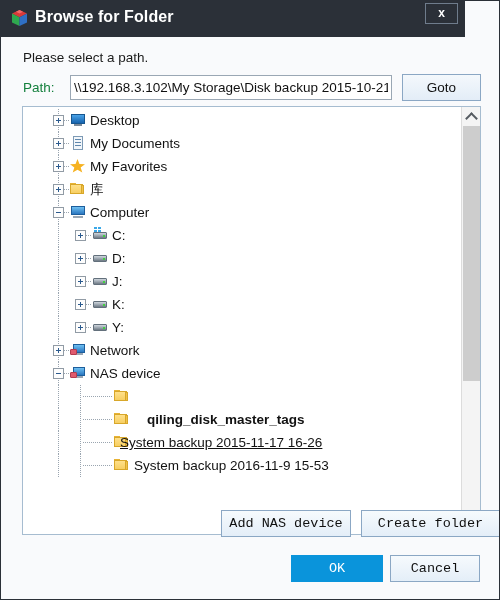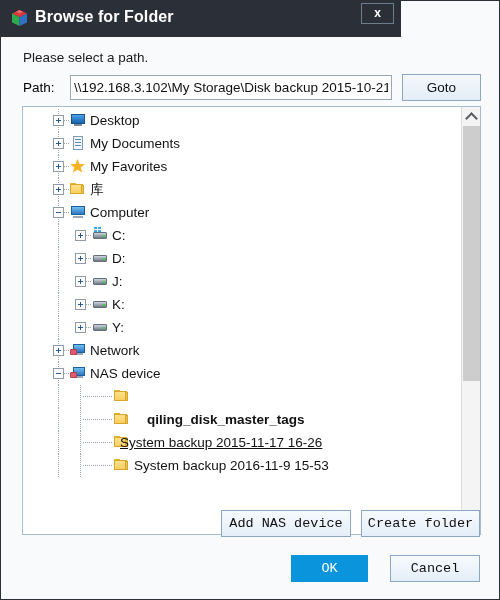--- a/index.html
+++ b/index.html
@@ -23,21 +23,21 @@
     box-sizing: border-box;
     background: #f9fafc;
     border: 1px solid #2b3038;
     overflow: hidden;
   }
 
   
   .titlebar {
     position: absolute;
     left: 0; top: 0;
-    width: 400px;
+    width: 464px;
     height: 36px;
     background: #2b3038;
     box-sizing: border-box;
   }
   .app-icon {
     position: absolute;
     left: 9px; top: 8px;
     width: 19px; height: 19px;
   }
   .title-text {
@@ -84,21 +84,21 @@
     left: 21px; top: 13px;
     font-size: 13.5px;
     color: #1a1a1a;
     white-space: nowrap;
   }
 
   .path-label {
     position: absolute;
     left: 21px; top: 43px;
     font-size: 13.5px;
-    color: #000000;
+    color: #15803d;
   }
   .path-input {
     position: absolute;
     left: 68px; top: 38px;
     width: 322px; height: 25px;
     box-sizing: border-box;
     border: 1px solid #9aa7b4;
     background: #ffffff;
     font-family: "Liberation Sans", sans-serif;
     font-size: 13.5px;
@@ -356,23 +356,23 @@
     background: linear-gradient(to bottom, #f6fafd 0%, #e4eef8 100%);
     border: 1px solid #8ba7c4;
     font-family: Liberation Mono, monospace;
     font-size: 13.5px;
     color: #101010;
     text-align: center;
     cursor: pointer;
     white-space: nowrap;
   }
   .btn-addnas { left: 220px; top: 509px; width: 130px; height: 27px; line-height: 25px; }
-  .btn-createfolder { left: 360px; top: 509px; top: 509px; width: 119px; height: 27px; line-height: 25px; }
+  .btn-createfolder { left: 360px; top: 509px; top: 509px; width: 139px; height: 27px; line-height: 25px; }
   .btn-ok {
-    left: 290px; top: 554px; width: 77px; height: 27px; line-height: 25px;
+    left: 290px; top: 554px; width: 92px; height: 27px; line-height: 25px;
     background: #0a94db;
     border: 1px solid #0a94db;
     color: #ffffff;
   }
   .btn-cancel { left: 389px; top: 554px; width: 90px; height: 27px; line-height: 25px; }
 </style>
 </head>
 <body>
 
 <div class="dialog">

